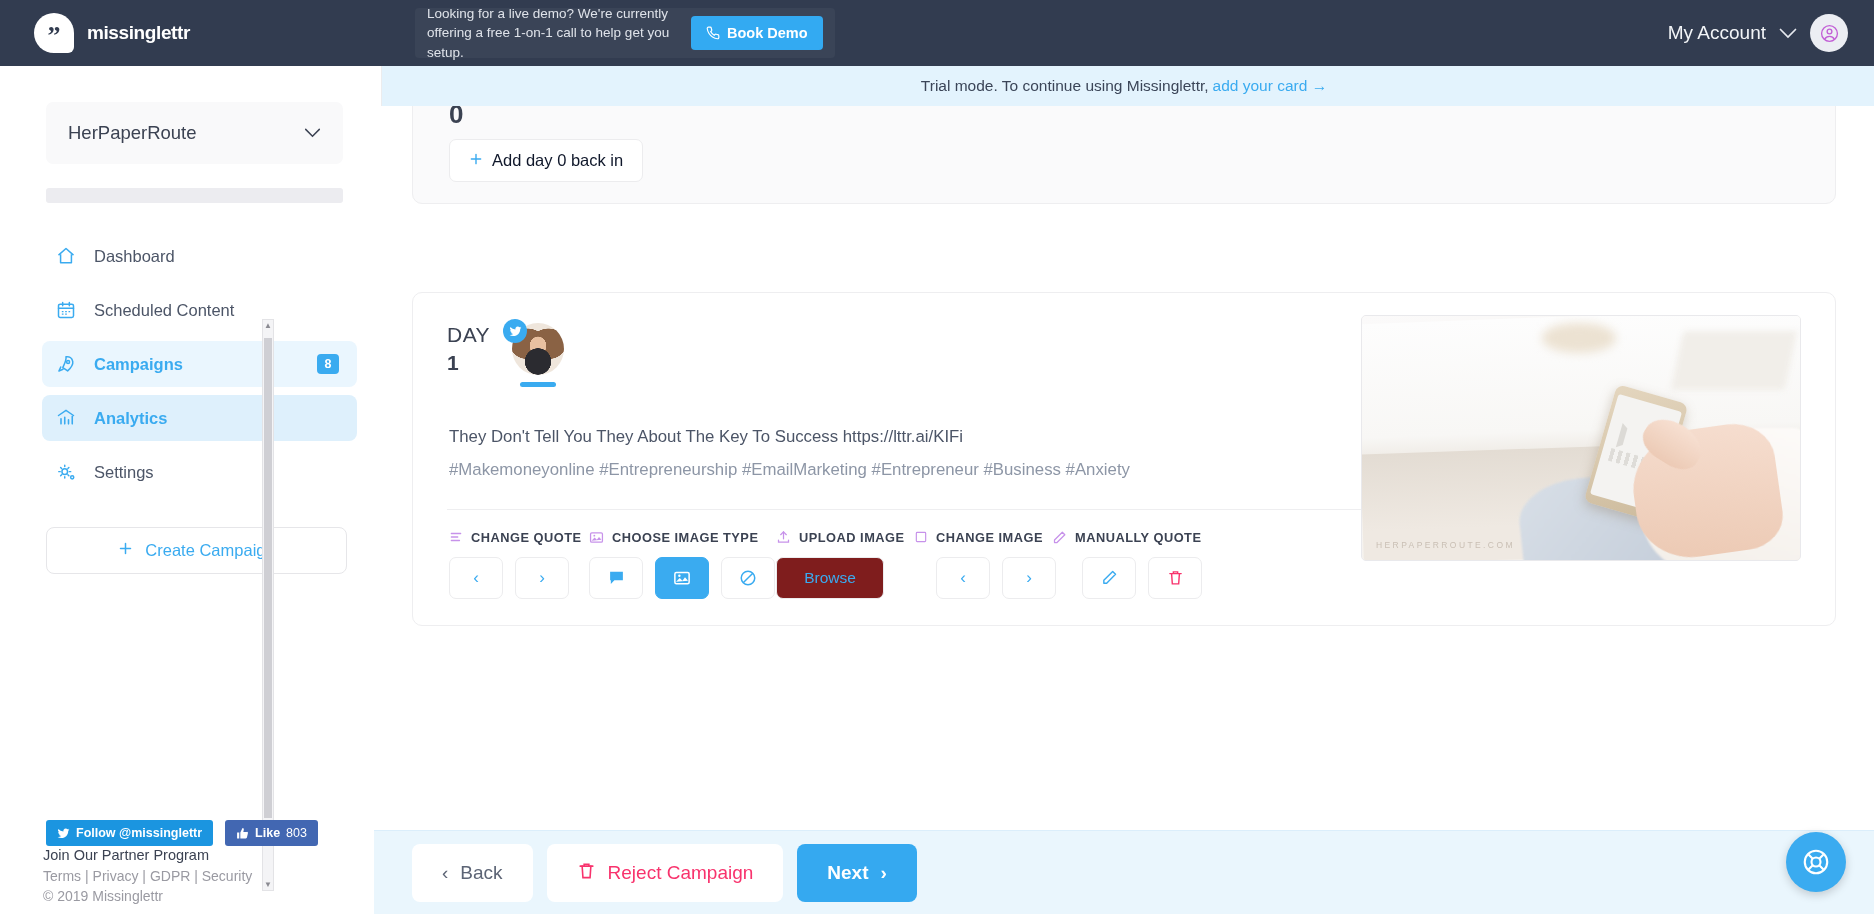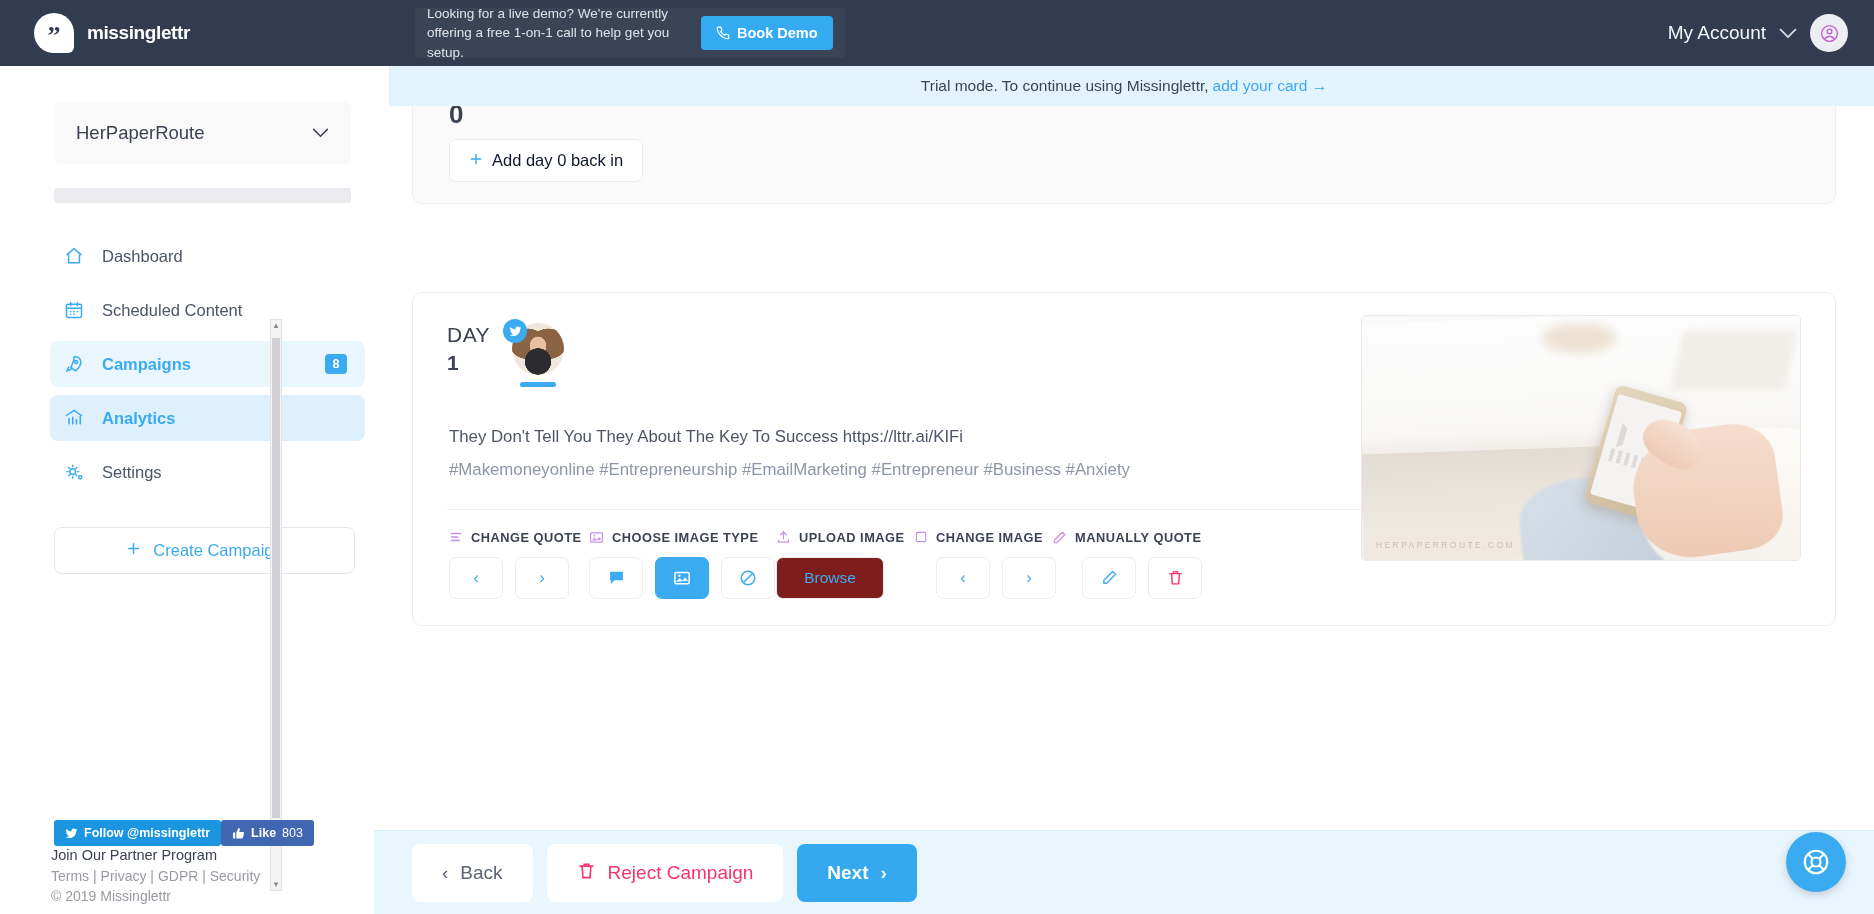--- a/index.html
+++ b/index.html
@@ -23,21 +23,21 @@
   }
   .brand-mark span {
     font-size: 26px; line-height: 0.6; color: #323c50; font-weight: 700;
     font-family: "Liberation Serif", serif; margin-top: 6px;
   }
   .brand-name {
     color: #fff; font-size: 19px; margin-left: 13px; letter-spacing: -0.4px; font-weight: 600;
   }
   .demo-box {
     position: absolute; left: 415px; top: 8px; height: 50px;
-    display: flex; align-items: center; gap: 14px;
+    display: flex; align-items: center; gap: 4px;
     background: #3a4457; padding: 0 12px; border-radius: 4px;
   }
   .demo-text { color: #dfe3ea; font-size: 13.5px; line-height: 1.45; max-width: 260px; }
   .demo-btn {
     background: #33aaf2; color: #fff; border: none; border-radius: 4px;
     padding: 9px 15px; font-size: 14.5px; font-weight: 700; cursor: pointer;
     display: flex; align-items: center; gap: 7px; font-family: "Liberation Sans", sans-serif;
   }
   .account {
     position: absolute; right: 26px; top: 0; height: 66px;
@@ -53,21 +53,21 @@
   
   .trial {
     position: absolute; top: 66px; left: 374px; width: 1500px; height: 40px;
     background: #e3f3fd; display: flex; align-items: center; justify-content: center;
     font-size: 15.5px; color: #3b4558;
   }
   .trial a { color: #3aabf0; text-decoration: none; margin-left: 4px; }
 
   
   .sidebar {
-    position: absolute; top: 66px; left: 16px; width: 374px; height: 848px;
+    position: absolute; top: 66px; left: 8px; width: 374px; height: 848px;
     background: #fff; border-right: 1px solid #ececee;
   }
   .acct-switch {
     margin: 36px 38px 0 38px; height: 62px; background: #f9f9fa;
     border-radius: 7px; display: flex; align-items: center;
     justify-content: space-between; padding: 0 22px; cursor: pointer;
   }
   .acct-switch .nm { font-size: 18.5px; color: #3b4252; }
   .progress-strip {
     margin: 24px 38px 0 38px; height: 15px; background: #ececf0; border-radius: 3px;
@@ -94,21 +94,21 @@
   }
   .sb-scroll {
     position: absolute; top: 253px; right: 107px; width: 12px; height: 572px;
     background: #f4f4f6; border: 1px solid #e3e3e6;
   }
   .sb-scroll .thumb {
     position: absolute; top: 18px; left: 1px; width: 8px; height: 480px; background: #cfcfd4;
   }
   .sb-scroll .ar { position: absolute; left: 1px; width: 8px; text-align: center;
     font-size: 8px; color: #8b8b92; }
-  .social-row { position: absolute; bottom: 68px; left: 38px; display: flex; }
+  .social-row { position: absolute; bottom: 68px; left: 38px; display: flex; gap: 12px; }
   .tw-btn, .fb-btn {
     color: #fff; font-size: 12.5px; font-weight: 700; border-radius: 3px;
     padding: 6px 11px; display: flex; align-items: center; gap: 6px; cursor: pointer;
   }
   .tw-btn { background: #1b95e0; }
   .fb-btn { background: #4267b2; }
   .fb-btn .cnt { font-weight: 400; }
   .footer { position: absolute; bottom: 10px; left: 35px; }
   .footer .partner { font-size: 14.5px; color: #3b4252; margin-bottom: 5px; cursor: pointer; }
   .footer .links { font-size: 14px; color: #9a9aa2; margin-bottom: 4px; }

